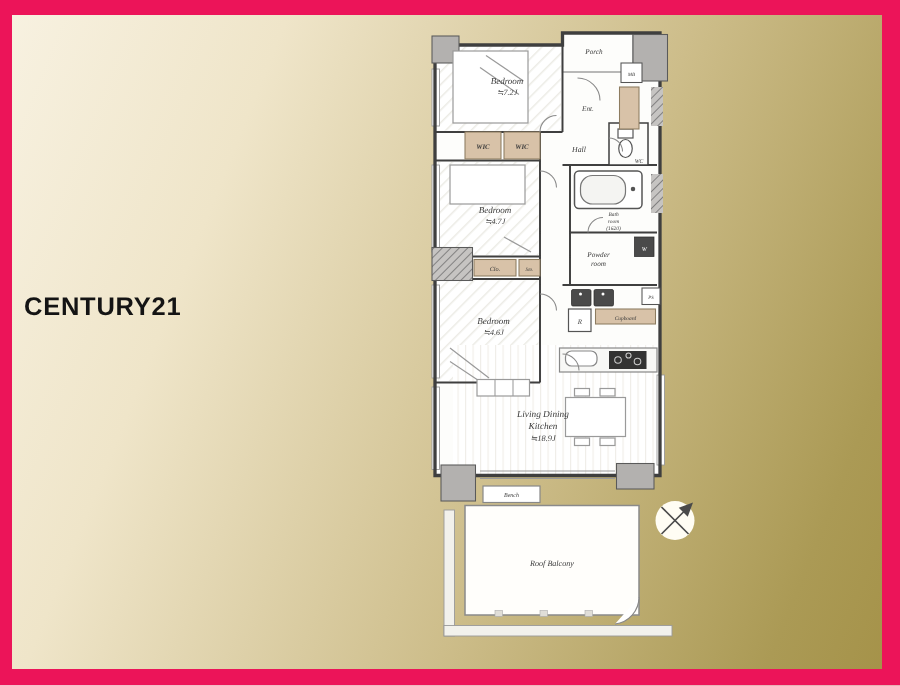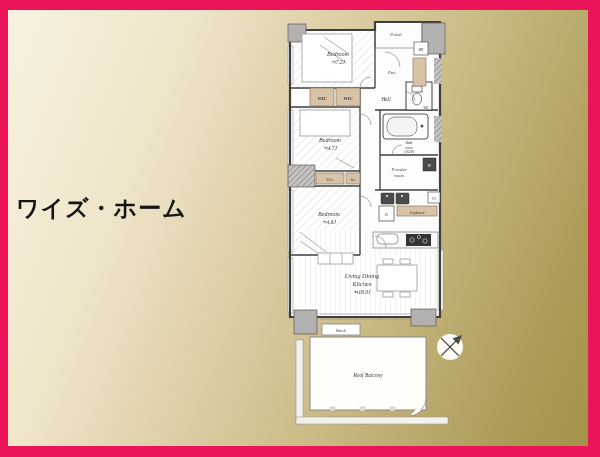--- a/index.html
+++ b/index.html
@@ -27,21 +27,21 @@
   svg .pillar{fill:#b3b1af;stroke:#5a5a5a;stroke-width:.7;}
   svg .furn{fill:#ffffff;stroke:#9a9a9a;stroke-width:.8;}
   svg .dark{fill:#4a4a4a;stroke:#2d2d2d;stroke-width:.5;}
 </style>
 </head>
 <body>
 
 <div class="bg"></div>
 
 <div class="branding">
-  <div class="l2">ワイズ・ホーム</div>
+  <div class="l1">CENTURY21</div>
 </div>
 
 <svg style="position:absolute;left:280px;top:10px" width="190" height="424" viewBox="0 0 190 424" xmlns="http://www.w3.org/2000/svg">
 
   <defs>
     <pattern id="diag" width="6" height="6" patternUnits="userSpaceOnUse" patternTransform="rotate(45)">
       <rect width="6" height="6" fill="#ffffff"></rect>
       <line x1="0" y1="0" x2="0" y2="6" stroke="#ecebe5" stroke-width="2"></line>
     </pattern>
     <pattern id="vert" width="5" height="5" patternUnits="userSpaceOnUse">

